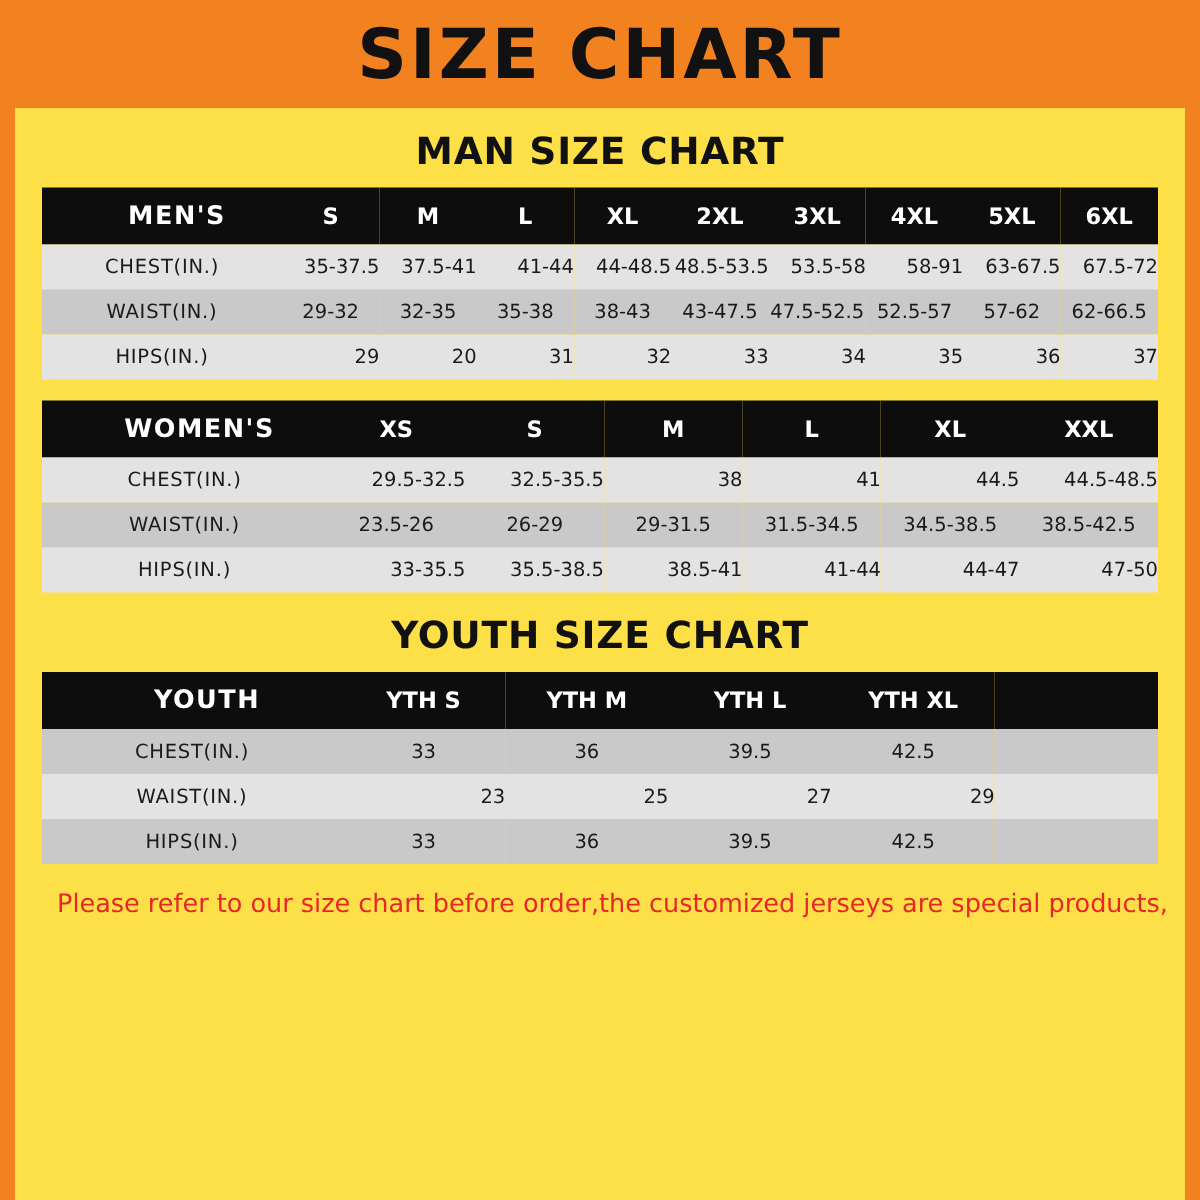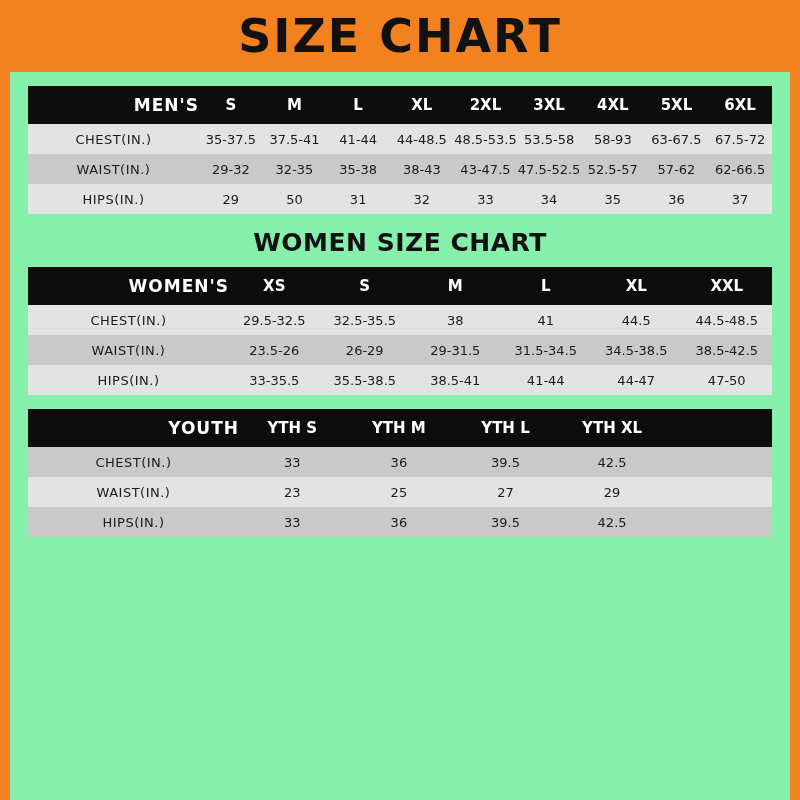--- a/index.html
+++ b/index.html
@@ -10,21 +10,21 @@
     width: 800px;
     height: 800px;
     background: #ffffff;
     font-family: "DejaVu Sans", sans-serif;
     overflow: hidden;
   }
   .page {
     position: relative;
     width: 800px;
     height: 800px;
-    background: #86efac;
+    background: #fde047;
     box-sizing: border-box;
     border-left: 10px solid #f28120;
     border-right: 10px solid #f28120;
   }
   .header-banner {
     height: 72px;
     background: #f28120;
     display: flex;
     align-items: center;
     justify-content: center;
@@ -71,33 +71,33 @@
     white-space: nowrap;
   }
   table.sizechart thead th {
     background: #0d0d0d;
     color: #ffffff;
     font-weight: bold;
     font-size: 15px;
     height: 38px;
   }
   table.sizechart thead th.rowlabel {
-    text-align: right;
-    padding-left: 31px;
+    text-align: center;
+    padding-left: 20px;
     letter-spacing: 1px;
     font-size: 17px;
   }
   table.sizechart tbody td.rowlabel {
     text-align: center;
     font-weight: normal;
     letter-spacing: 0.5px;
     font-size: 13px;
     margin-top: 43px;
   }
-  tbody tr.band-a td { background: #e3e3e3; }
+  tbody tr.band-a td { background: #e3e3e3; text-align: right; }
   tbody tr.band-b td { background: #c9c9c9; text-align: center; }
   .notice {
     margin-top: 16px;
     padding: 0 10px;
     text-align: center;
     color: #e8262a;
     font-family: "DejaVu Sans", sans-serif;
     font-size: 17px;
     line-height: 1.35;
   }
@@ -108,20 +108,21 @@
 
 <div class="page">
 
   <div class="header-banner">
     <div class="header-title">SIZE CHART</div>
   </div>
 
   <div class="content">
 
     <div class="section">
+      <div class="section-title">MAN SIZE CHART</div>
       <table class="sizechart">
         <thead>
           <tr>
             <th class="rowlabel" style="width:140px">MEN'S</th>
             <th>S</th>
             <th>M</th>
             <th>L</th>
             <th>XL</th>
             <th>2XL</th>
             <th>3XL</th>
@@ -132,54 +133,53 @@
         </thead>
         <tbody>
           <tr class="band-a">
             <td class="rowlabel">CHEST(IN.)</td>
             <td>35-37.5</td>
             <td>37.5-41</td>
             <td>41-44</td>
             <td>44-48.5</td>
             <td>48.5-53.5</td>
             <td>53.5-58</td>
-            <td>58-93</td>
+            <td>58-91</td>
             <td>63-67.5</td>
             <td>67.5-72</td>
           </tr>
           <tr class="band-b">
             <td class="rowlabel">WAIST(IN.)</td>
             <td>29-32</td>
             <td>32-35</td>
             <td>35-38</td>
             <td>38-43</td>
             <td>43-47.5</td>
             <td>47.5-52.5</td>
             <td>52.5-57</td>
             <td>57-62</td>
             <td>62-66.5</td>
           </tr>
           <tr class="band-a">
             <td class="rowlabel">HIPS(IN.)</td>
             <td>29</td>
-            <td>50</td>
+            <td>20</td>
             <td>31</td>
             <td>32</td>
             <td>33</td>
             <td>34</td>
             <td>35</td>
             <td>36</td>
             <td>37</td>
           </tr>
         </tbody>
       </table>
     </div>
 
     <div class="section">
-      <div class="section-title">WOMEN SIZE CHART</div>
       <table class="sizechart">
         <thead>
           <tr>
             <th class="rowlabel" style="width:170px">WOMEN'S</th>
             <th>XS</th>
             <th>S</th>
             <th>M</th>
             <th>L</th>
             <th>XL</th>
             <th>XXL</th>
@@ -211,20 +211,21 @@
             <td>38.5-41</td>
             <td>41-44</td>
             <td>44-47</td>
             <td>47-50</td>
           </tr>
         </tbody>
       </table>
     </div>
 
     <div class="section">
+      <div class="section-title">YOUTH SIZE CHART</div>
       <table class="sizechart">
         <thead>
           <tr>
             <th class="rowlabel" style="width:180px">YOUTH</th>
             <th>YTH S</th>
             <th>YTH M</th>
             <th>YTH L</th>
             <th>YTH XL</th>
             <th></th>
           </tr>
@@ -252,16 +253,17 @@
             <td>36</td>
             <td>39.5</td>
             <td>42.5</td>
             <td></td>
           </tr>
         </tbody>
       </table>
     </div>
 
     <div class="notice">
+      <div>Please refer to our size chart before order,the customized jerseys are special products,</div>
     </div>
 
   </div>
 </div>
 
 </body></html>

